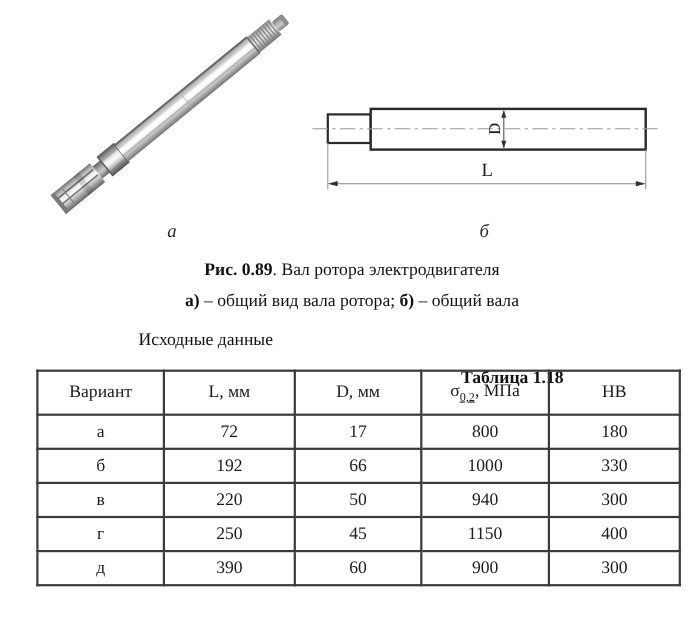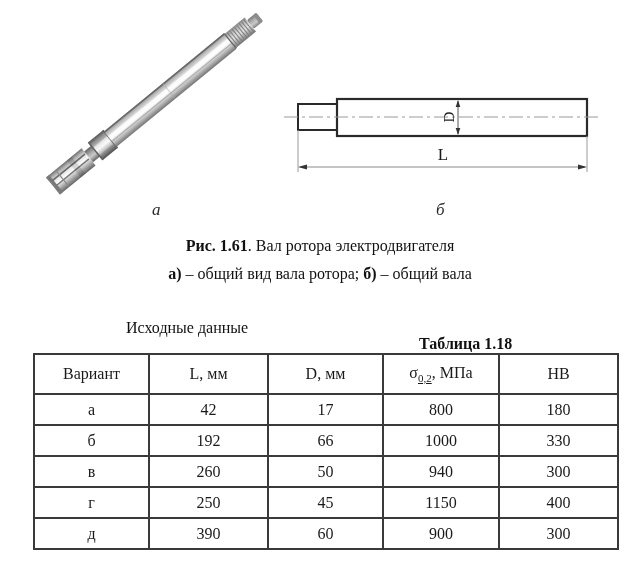--- a/index.html
+++ b/index.html
@@ -24,21 +24,21 @@
     text-align: center;
     font-size: 16px;
     color: #111;
   }
   .caption-line b { font-weight: bold; }
   .lead-in { font-size: 16px; color: #111; }
   .table-ref { font-size: 16px; font-weight: bold; color: #111; margin-top: 16px; }
   table.data {
     position: absolute;
     left: 33px;
-    top: 353px;
+    top: 336px;
     width: 584px;
     border-collapse: collapse;
     table-layout: fixed;
     font-size: 16px;
   }
   table.data th, table.data td {
     border: 2px solid #3a3a3a;
     text-align: center;
     vertical-align: middle;
     font-weight: normal;
@@ -130,27 +130,27 @@
     <line x1="20" y1="77" x2="305" y2="77" stroke="#8a8a8a" stroke-width="1"></line>
     <polygon points="18,77 27,74.6 27,79.4" fill="#333333"></polygon>
     <polygon points="307,77 298,74.6 298,79.4" fill="#333333"></polygon>
     <text x="163" y="70" font-size="17" fill="#1a1a1a" text-anchor="middle">L</text>
   </svg>
 
   <div class="abs fig-sublabel" style="left:152px; top:200px;">а</div>
   <div class="abs fig-sublabel" style="left:436px; top:200px;">б</div>
 
   <div class="abs caption-line" style="top:237px;">
-    <b>Рис. 1.61</b><span>. Вал ротора электродвигателя</span>
+    <b>Рис. 0.89</b><span>. Вал ротора электродвигателя</span>
   </div>
   <div class="abs caption-line" style="top:265px;">
     <b>а)</b><span> – общий вид вала ротора; </span><b>б)</b><span> – общий вала</span>
   </div>
 
-  <div class="abs lead-in" style="left:126px; top:319px;">Исходные данные</div>
+  <div class="abs lead-in" style="left:126px; top:301px;">Исходные данные</div>
   <div class="abs table-ref" style="left:419px; top:319px;">Таблица 1.18</div>
 
   <table class="data">
     <colgroup>
       <col style="width:115px">
         <col style="width:119px">
         <col style="width:115px">
         <col style="width:116px">
         <col style="width:119px">
     </colgroup>
@@ -159,35 +159,35 @@
         <th>Вариант</th>
         <th>L, мм</th>
         <th>D, мм</th>
         <th><span>σ</span><sub>0,2</sub><span>, МПа</span></th>
         <th>НВ</th>
       </tr>
     </thead>
     <tbody>
         <tr>
           <td>а</td>
-          <td>42</td>
+          <td>72</td>
           <td>17</td>
           <td>800</td>
           <td>180</td>
         </tr>
         <tr>
           <td>б</td>
           <td>192</td>
           <td>66</td>
           <td>1000</td>
           <td>330</td>
         </tr>
         <tr>
           <td>в</td>
-          <td>260</td>
+          <td>220</td>
           <td>50</td>
           <td>940</td>
           <td>300</td>
         </tr>
         <tr>
           <td>г</td>
           <td>250</td>
           <td>45</td>
           <td>1150</td>
           <td>400</td>

